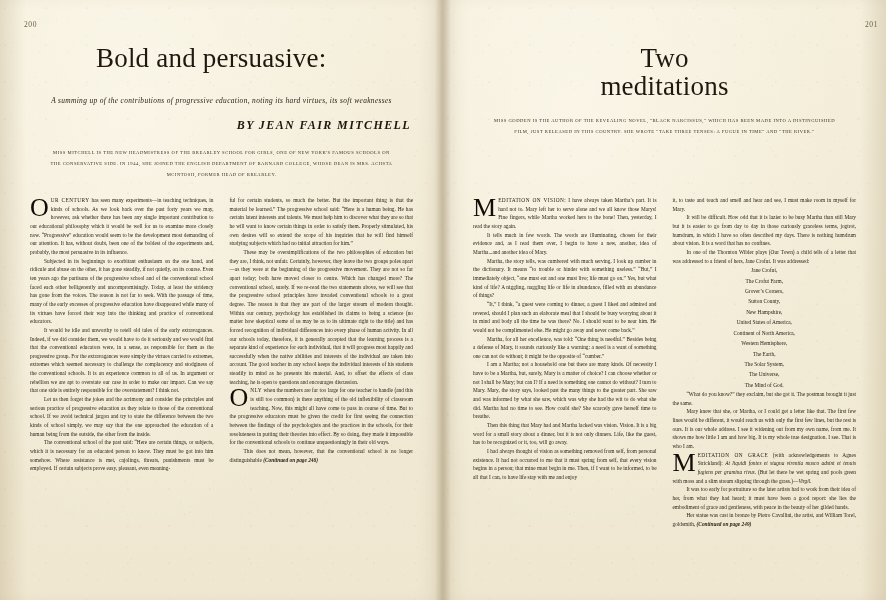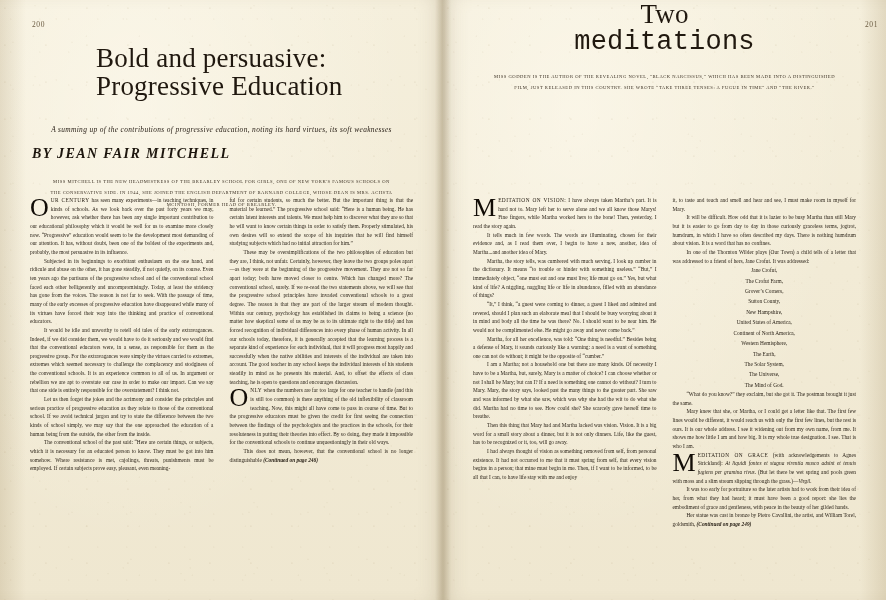--- a/index.html
+++ b/index.html
@@ -52,72 +52,72 @@
   .edge-shade.r { right: 0; background: linear-gradient(to left, rgba(150,128,84,0.20), rgba(0,0,0,0)); }
 
   .folio {
     position: absolute;
     top: 20px;
     font-family: "Liberation Serif", serif;
     font-size: 7.5px;
     letter-spacing: 0.6px;
     color: #6b5c42;
   }
-  .folio.fl { left: 32px; }
+  .folio.fl { left: 24px; }
   .folio.fr { right: 8px; }
 
   .masthead {
     padding: 0 32px;
     text-align: center;
   }
   .page.left .masthead { padding-top: 44px; }
-  .page.right .masthead { }
+  .page.right .masthead { padding-top: 44px; }
 
   .headline {
     font-family: "Liberation Serif", serif;
     font-weight: 400;
     color: #20180f;
     line-height: 1.05;
     margin: 0;
   }
   .headline.left-hl {
     font-size: 27px;
     text-align: left;
     padding-left: 64px;
     letter-spacing: 0.2px;
   }
   .headline.left-hl .l2 { display: block; }
   .headline.right-hl {
     font-size: 27px;
     text-align: center;
     letter-spacing: 0.2px;
   }
-  .headline.right-hl .l2 { display: block; font-family: Liberation Mono, monospace; }
+  .headline.right-hl .l2 { display: block; }
 
   .deck {
     font-family: "Liberation Serif", serif;
     font-style: italic;
     font-size: 7.4px;
     color: #2a2118;
     letter-spacing: 0.35px;
     margin-top: 24px;
     text-align: center;
     line-height: 1.4;
   }
   .page.left .deck { text-align: center; }
 
   .byline {
     font-family: "Liberation Serif", serif;
     font-style: italic;
     font-weight: bold;
-    font-size: 14px;
+    font-size: 12px;
     letter-spacing: 1.4px;
     color: #1d160e;
     margin-top: 11px;
-    text-align: left;
+    text-align: right;
   }
 
   .bio {
     font-family: "Liberation Serif", serif;
     font-size: 4.6px;
     letter-spacing: 0.52px;
     color: #3a2f22;
     text-transform: uppercase;
     line-height: 2.45;
     margin-top: 14px;
@@ -188,21 +188,20 @@
 
   <div class="page left">
     <div class="grain"></div>
     <div class="edge-shade l"></div>
 
     <div class="folio fl">200</div>
 
     <div class="masthead">
       <h1 class="headline left-hl">
         <span class="l1">Bold and persuasive:</span>
-        <span class="l2">Progressive Education</span>
       </h1>
       <div class="deck">A summing up of the contributions of progressive education, noting its hard virtues, its soft weaknesses</div>
       <div class="byline">BY JEAN FAIR MITCHELL</div>
       <div class="bio">MISS MITCHELL IS THE NEW HEADMISTRESS OF THE BREARLEY SCHOOL FOR GIRLS, ONE OF NEW YORK'S FAMOUS SCHOOLS ON THE CONSERVATIVE SIDE. IN 1944, SHE JOINED THE ENGLISH DEPARTMENT OF BARNARD COLLEGE, WHOSE DEAN IS MRS. ACHSTA MCINTOSH, FORMER HEAD OF BREARLEY.</div>
     </div>
 
     <div class="cols">
       <div class="col">
         <p class="dropcap"><span class="dc">O</span><span class="sc">UR CENTURY</span><span> has seen many experiments—in teaching techniques, in kinds of schools. As we look back over the past forty years we may, however, ask whether there has been any single important contribution to our educational philosophy which it would be well for us to examine more closely now. “Progressive” education would seem to be the development most demanding of our attention. It has, without doubt, been one of the boldest of the experiments and, probably, the most persuasive in its influence.</span></p>
         <p>Subjected in its beginnings to exorbitant enthusiasm on the one hand, and ridicule and abuse on the other, it has gone steadily, if not quietly, on its course. Even ten years ago the partisans of the progressive school and of the conventional school faced each other belligerently and uncompromisingly. Today, at least the stridency has gone from the voices. The reason is not far to seek. With the passage of time, many of the early excesses of progressive education have disappeared while many of its virtues have forced their way into the thinking and practice of conventional educators.</p>

